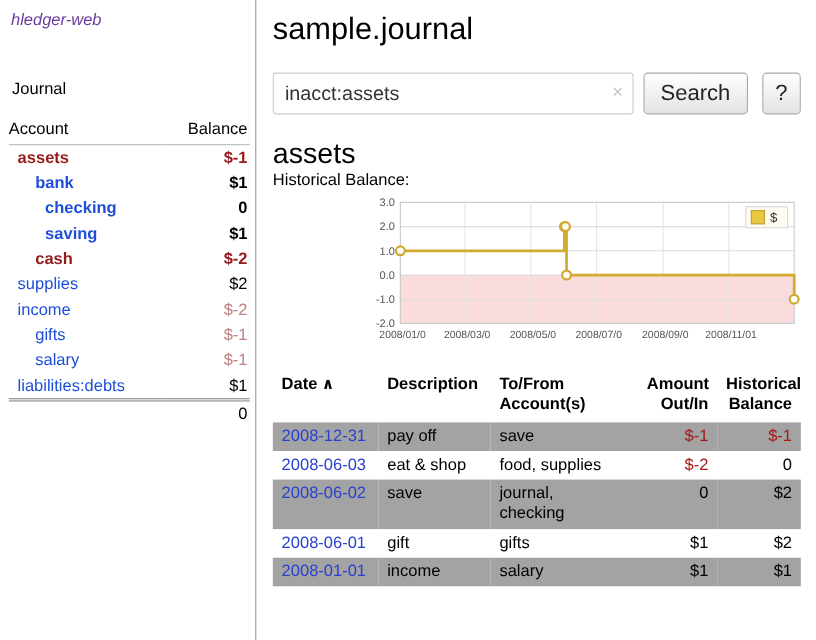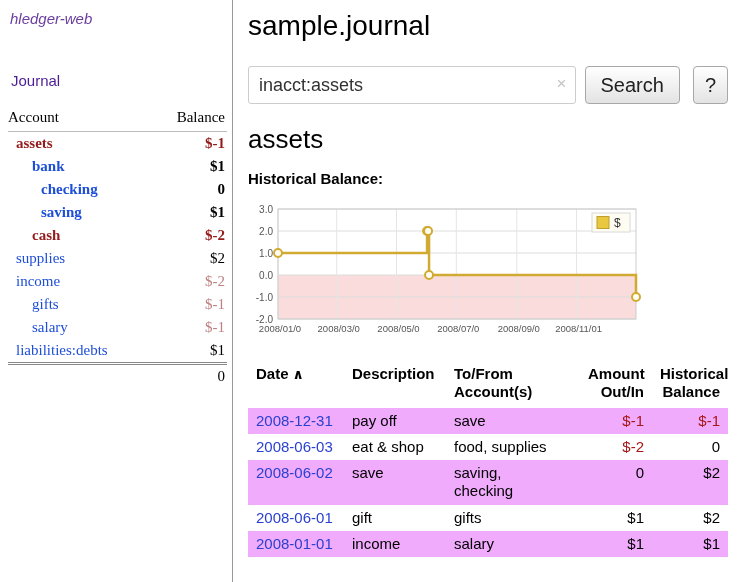--- a/index.html
+++ b/index.html
@@ -3,24 +3,24 @@
 <meta charset="utf-8">
 <style>
   * { box-sizing: border-box; margin: 0; padding: 0; }
   html,body { width: 742px; height: 582px; background: #fff; overflow: hidden;
               font-family: "Liberation Sans", "DejaVu Sans", sans-serif; color: #000; }
 
   
   .sidebar { position: absolute; left: 0; top: 0; bottom: 0; width: 233px;
              border-right: 1px solid #999; padding: 10px 5px 0 8px; }
   .brand { color: #6a3d9e; font-size: 15px; text-decoration: none; display: inline-block; margin-left: 2px; font-style: italic; }
-  .nav-journal { display: inline-block; margin: 44px 0 0 3px; color: #4c1d95; font-size: 15px; text-decoration: none; }
+  .nav-journal { display: inline-block; margin: 44px 0 0 3px; color: #000000; font-size: 15px; text-decoration: none; }
   .side-table { display: table; width: 100%; margin-top: 16px; font-size: 15px; border-collapse: collapse; }
   .side-row { display: table-row; }
-  .side-cell { display: table-cell; padding: 3px 0; font-family: Liberation Serif, serif; }
+  .side-cell { display: table-cell; padding: 3px 0; }
   .side-head .side-cell { border-bottom: 1px solid #bbb; padding-bottom: 5px; }
   .cell-bal { text-align: right; padding-right: 2px; }
   .acct { text-decoration: none; color: #1d4ed8; }
   .neg-strong { color: #941b1b; }
   .soft-neg { color: #bd8181; }
   .b { font-weight: bold; }
   .ind0 { padding-left: 8px; }
   .ind1 { padding-left: 24px; }
   .ind2 { padding-left: 33px; }
   .total-row .side-cell { border-top: 3px double #888; padding-top: 3px; }
@@ -33,33 +33,33 @@
   .search-input { width: 100%; height: 38px; border: 1px solid #ccc; border-radius: 3px;
                   font-size: 18px; padding: 0 28px 0 10px; color: #333;
                   font-family: "Liberation Sans", sans-serif; }
   .clear-x { position: absolute; right: 9px; top: 8px; color: #c4c4c4; font-size: 17px; cursor: pointer; }
   .btn { height: 38px; font-size: 20px; color: #222; background: linear-gradient(#ffffff,#e3e3e3);
          border: 1px solid #a8a8a8; border-radius: 4px; cursor: pointer;
          font-family: "Liberation Sans", sans-serif; }
   .btn-search { margin-left: 9px; padding: 0 15px; }
   .btn-help { margin-left: 13px; padding: 0 11px; }
   h2 { font-size: 26px; font-weight: normal; margin-top: 20px; }
-  .chart-title { font-size: 15px; font-weight: bold; margin-top: 15px; }
-  .chart-box { margin-top: 16px; margin-left: -4px; }
+  .chart-title { font-size: 15px; font-weight: normal; }
+  .chart-box { margin-top: 6px; margin-left: -4px; text-align: right; }
 
   
   .register { border-collapse: collapse; margin-top: 20px; font-size: 15px; width: 480px; table-layout: fixed; }
   .register th, .register td { padding: 4px 8px; vertical-align: top; text-align: left; line-height: 1.22; }
   .register th { font-weight: bold; padding-bottom: 6px; cursor: default; }
   .c-date { width: 96px; }
   .c-desc { width: 102px; }
   .c-acct { width: 134px; }
   .c-amt  { width: 72px; text-align: right !important; }
   .c-bal  { width: 76px; text-align: right !important; }
-  .stripe { background: #f0abfc; }
+  .stripe { background: #a3a3a3; }
   .date-link { color: #2a41cf; text-decoration: none; }
   .amt-neg { color: #a61717; }
   .pre { white-space: pre-line; }
   .sort-caret { font-weight: bold; margin-left: 4px; font-size: 14px; }
 </style>
 </head>
 <body>
 
 <div class="sidebar">
   <a class="brand" href="#">hledger-web</a><br>
@@ -209,21 +209,21 @@
       <tr>
         <td class="c-date"><a href="#" class="date-link">2008-06-03</a></td>
         <td class="c-desc">eat &amp; shop</td>
         <td class="c-acct pre">food, supplies</td>
         <td class="c-amt amt-neg">$-2</td>
         <td class="c-bal">0</td>
       </tr>
       <tr class="stripe">
         <td class="c-date"><a href="#" class="date-link">2008-06-02</a></td>
         <td class="c-desc">save</td>
-        <td class="c-acct pre">saving,
+        <td class="c-acct pre">journal,
 checking</td>
         <td class="c-amt">0</td>
         <td class="c-bal">$2</td>
       </tr>
       <tr>
         <td class="c-date"><a href="#" class="date-link">2008-06-01</a></td>
         <td class="c-desc">gift</td>
         <td class="c-acct pre">gifts</td>
         <td class="c-amt">$1</td>
         <td class="c-bal">$2</td>

